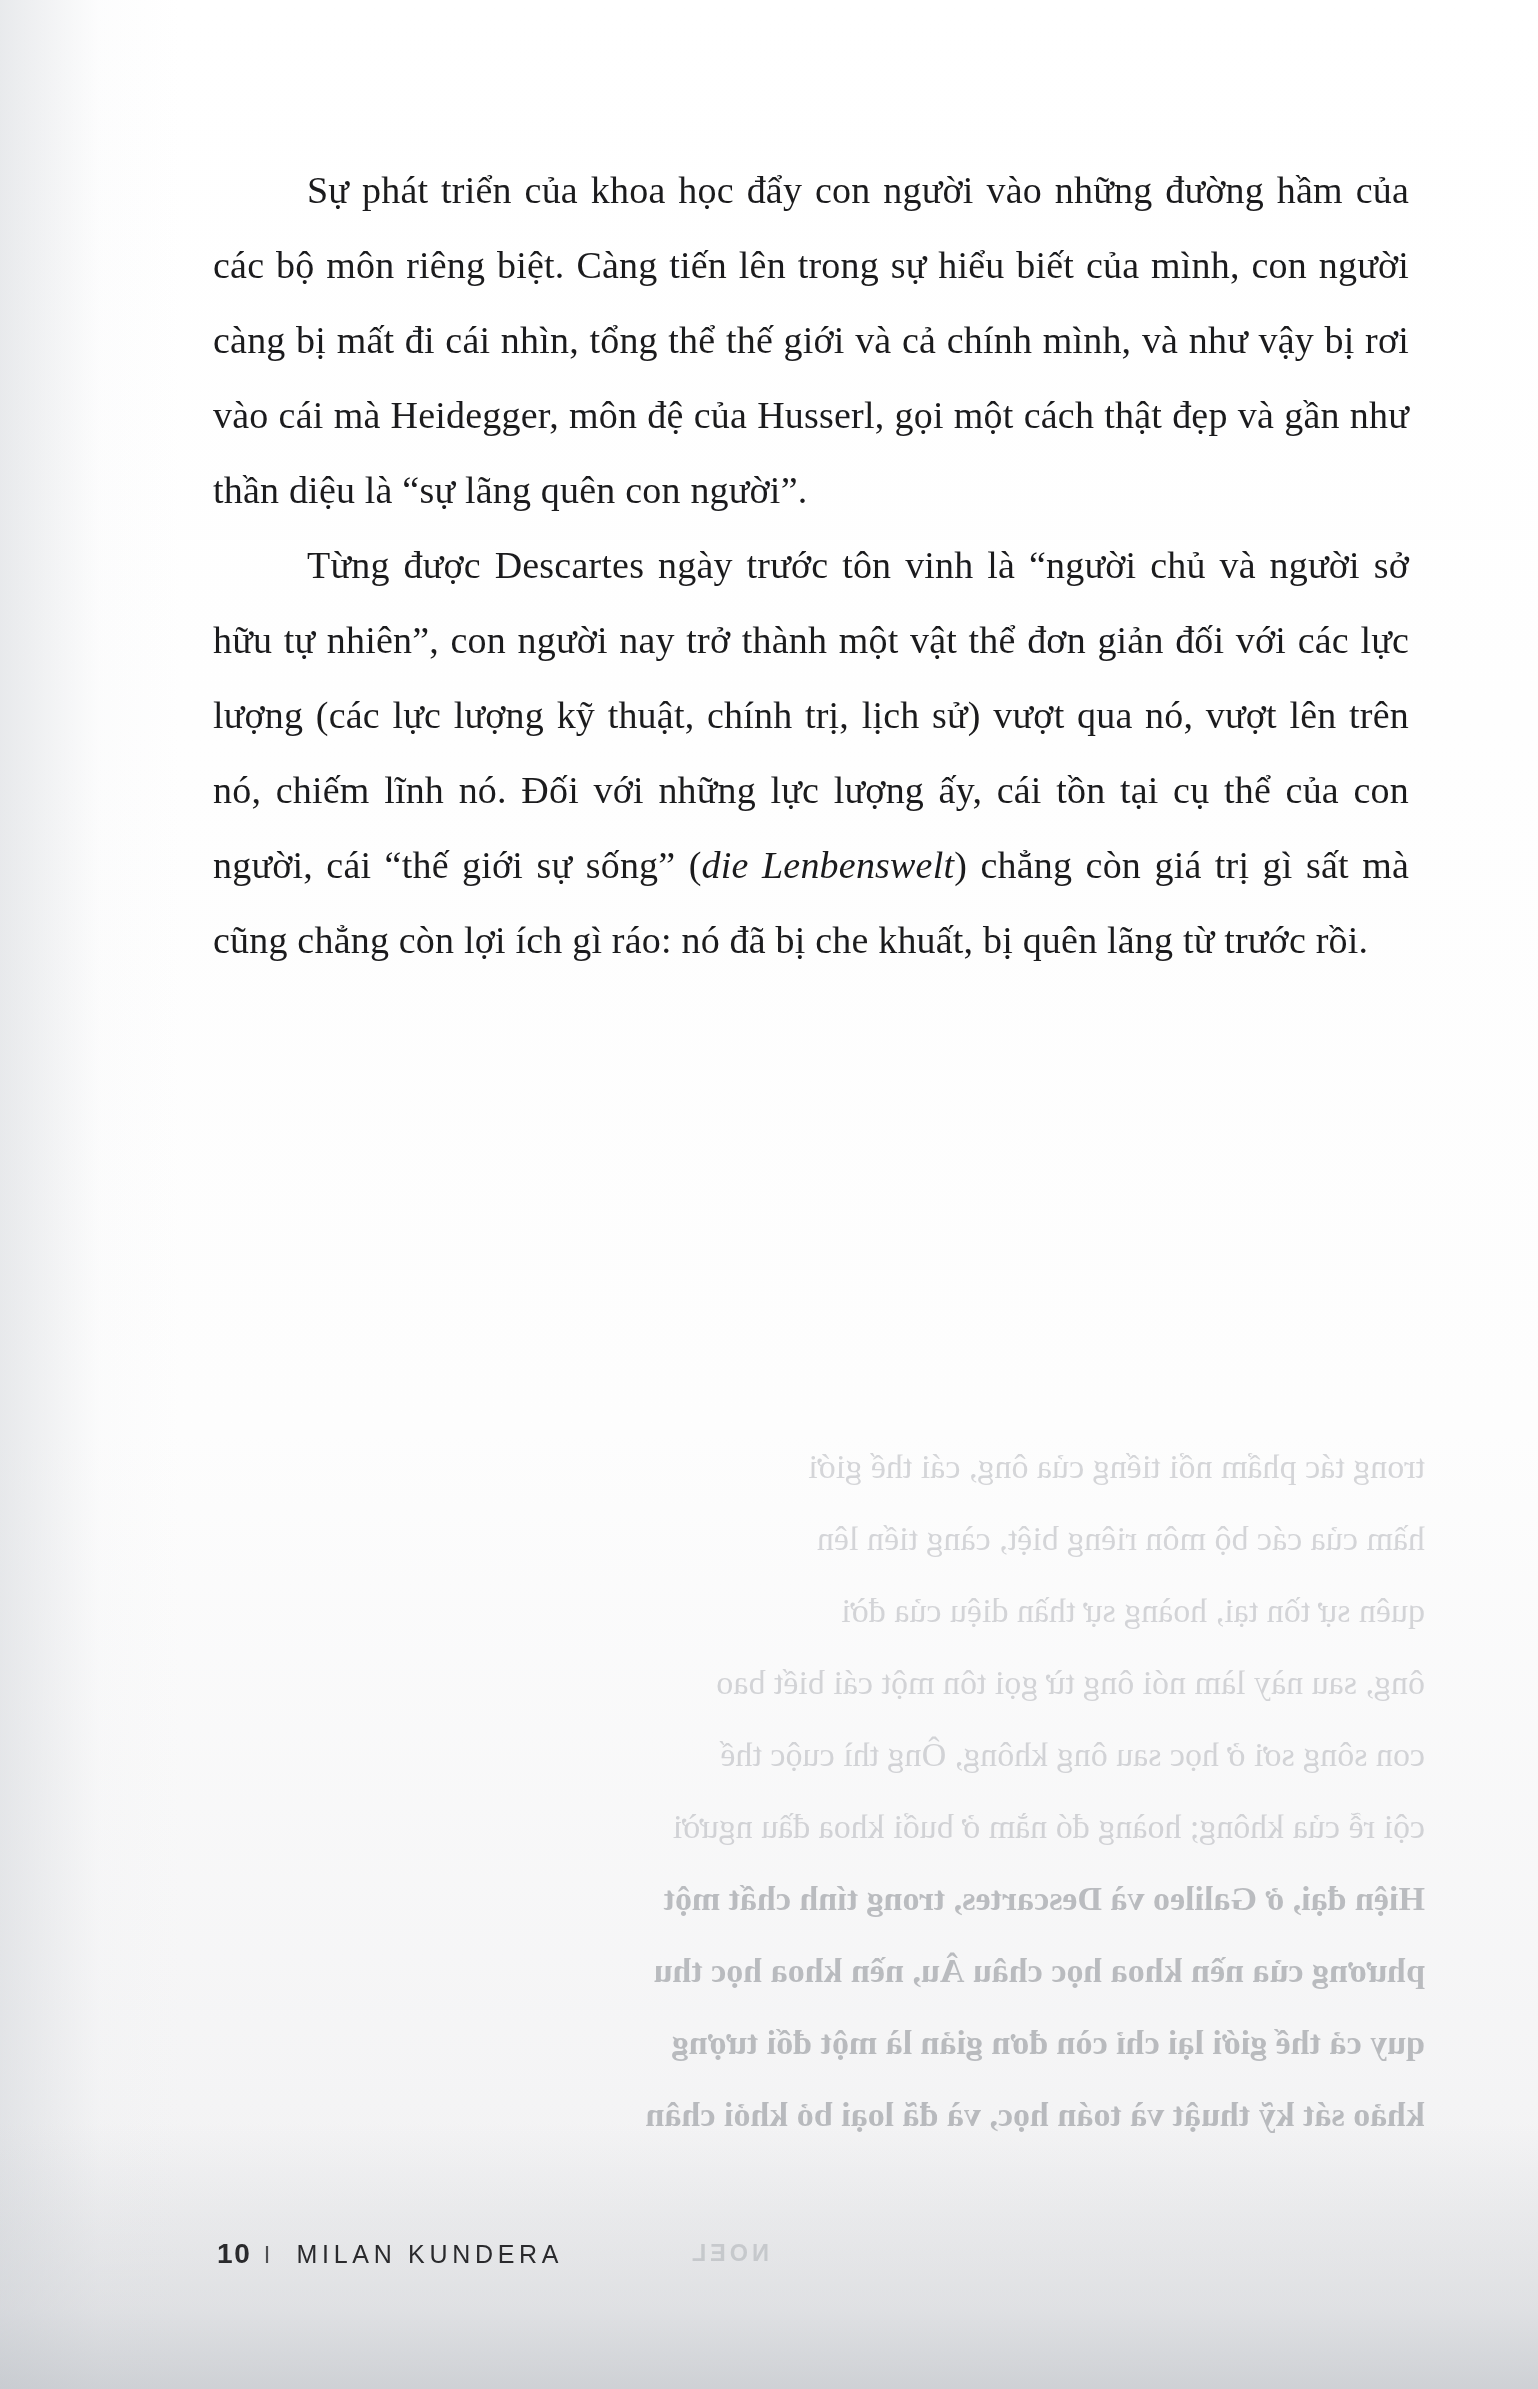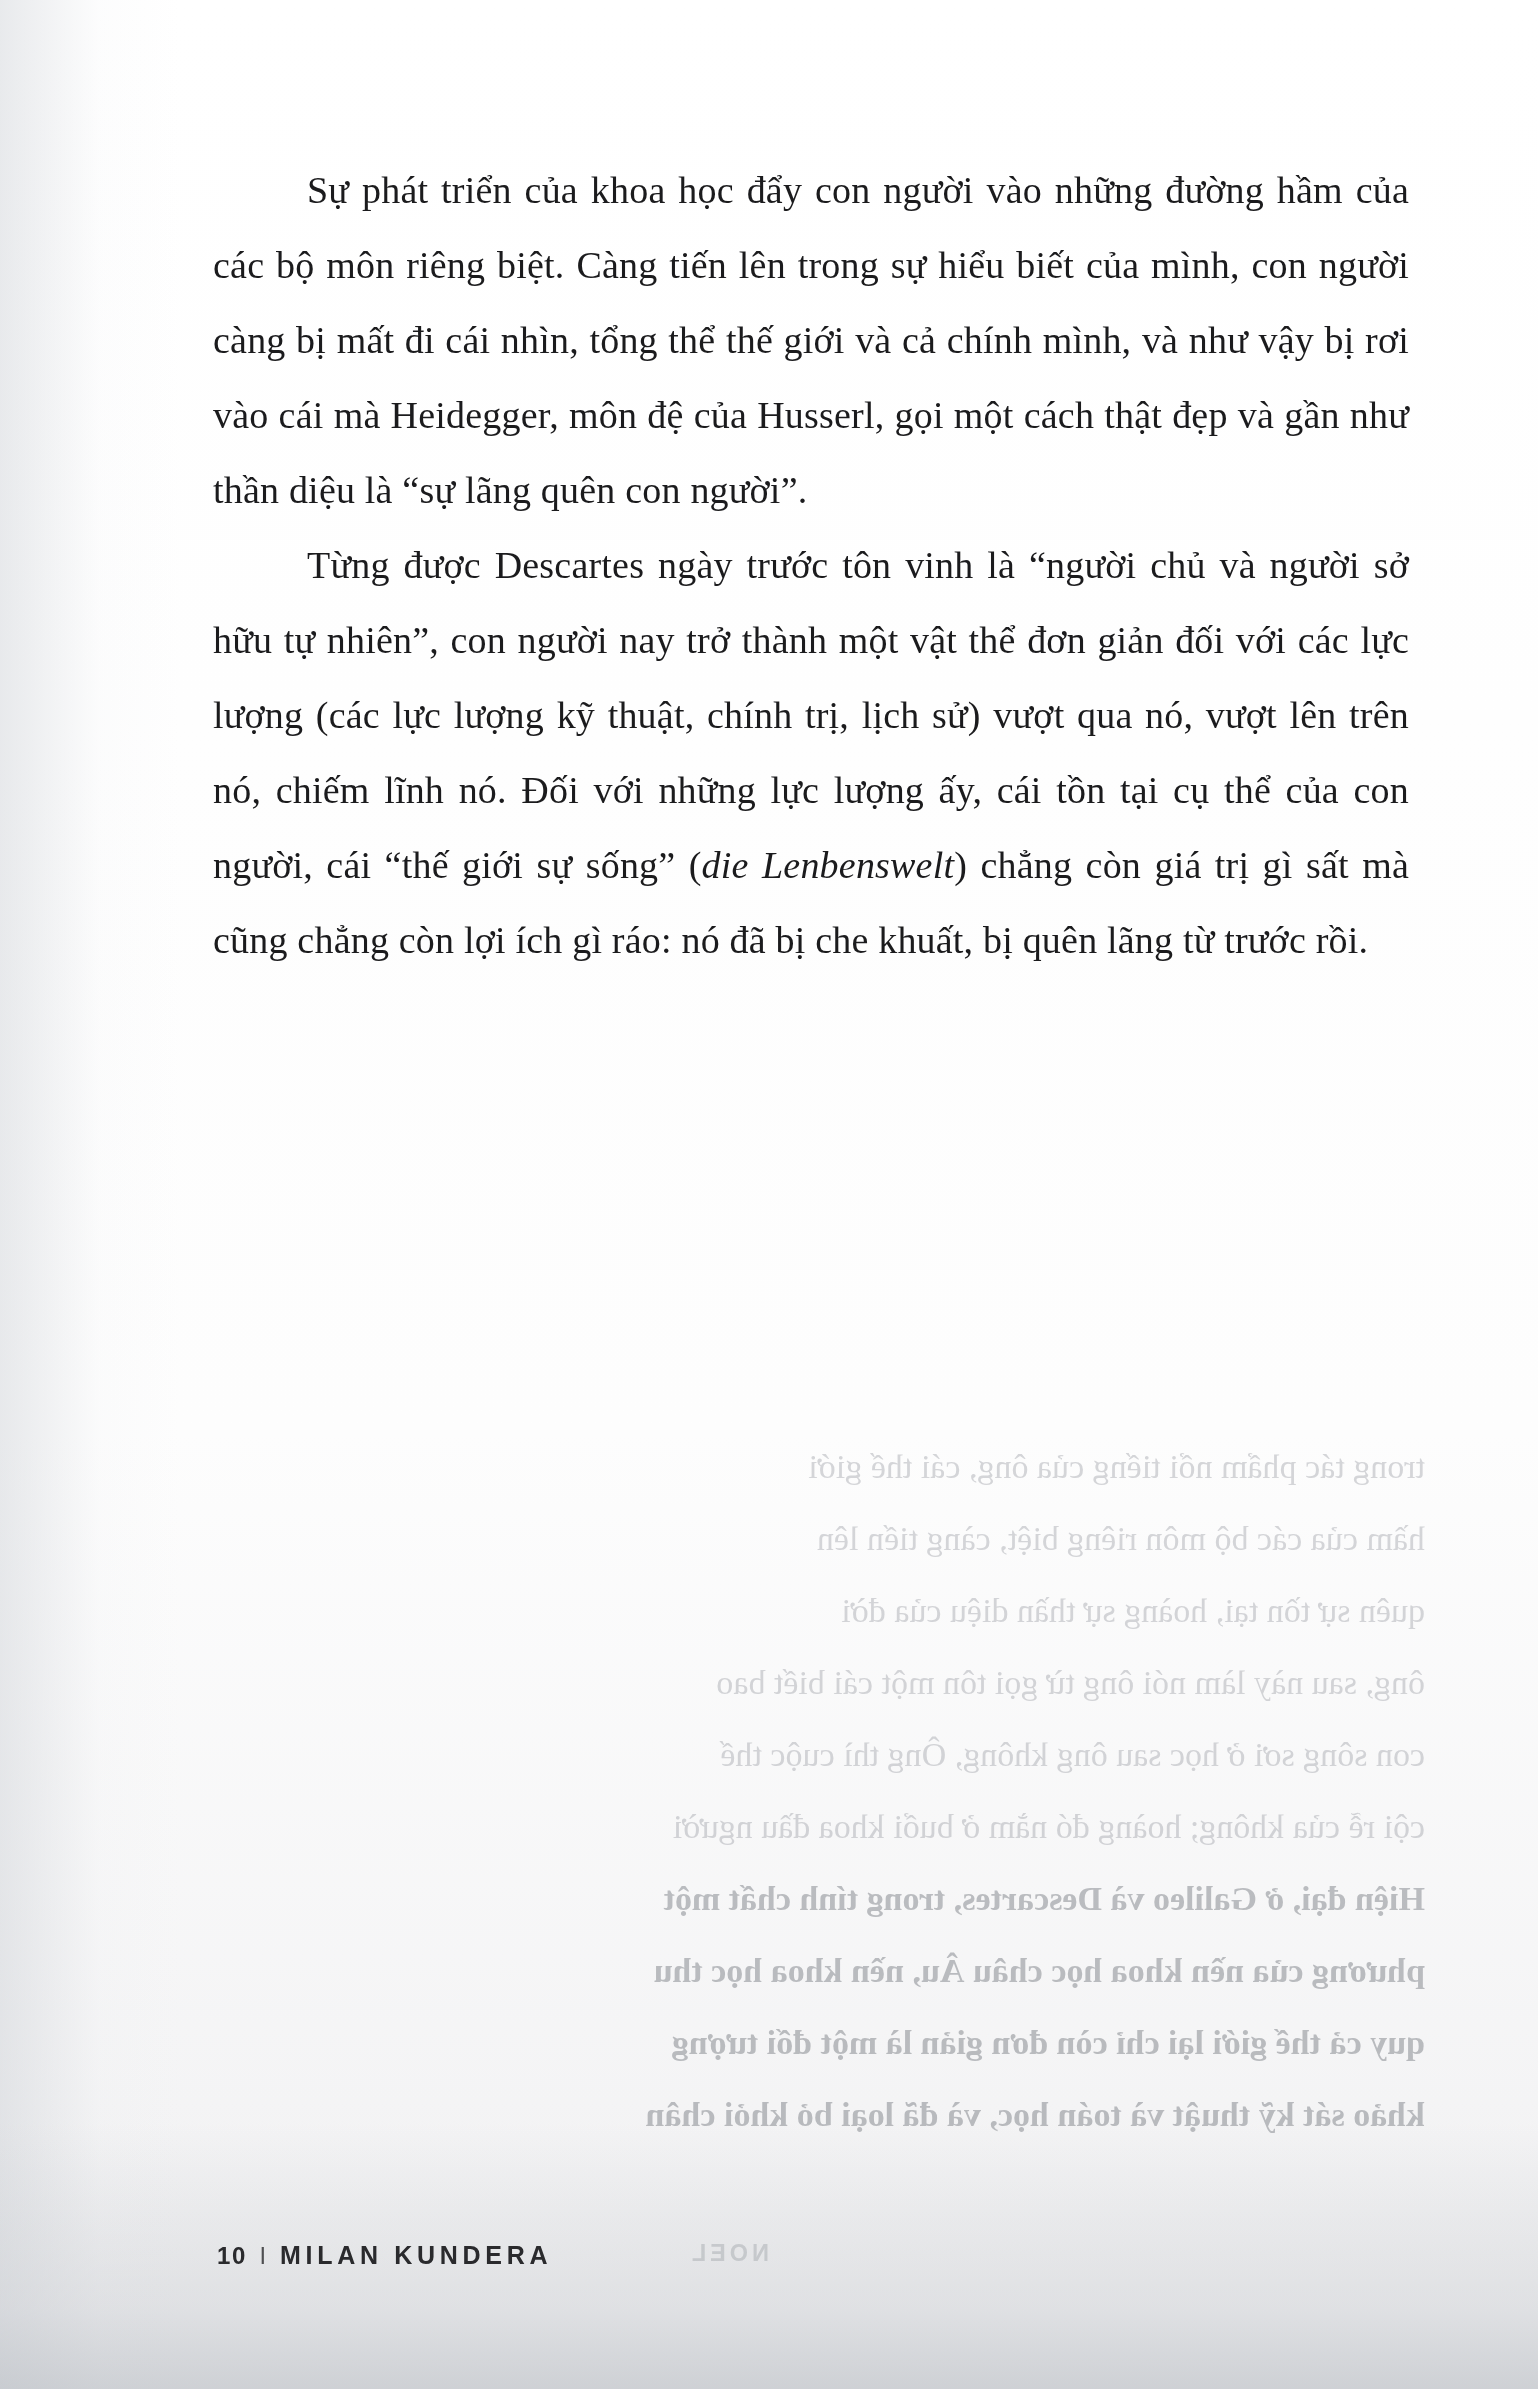--- a/index.html
+++ b/index.html
@@ -91,34 +91,35 @@
     position: absolute;
     left: 217px;
     bottom: 119px;
     display: flex;
     align-items: baseline;
     gap: 12.5px;
     font-family: "Liberation Sans", sans-serif;
     color: #2a2a2d;
   }
   .footer .pageno {
-    font-size: 24px;
+    font-size: 28px;
     font-weight: 700;
     letter-spacing: 1.6px;
   }
   .footer .sep {
     font-size: 23.5px;
     font-weight: 400;
     letter-spacing: 1.6px;
     opacity: 0.8;
   }
   .footer .author {
     font-size: 25px;
-    font-weight: 700;
+    font-weight: 400;
     letter-spacing: 4.7px;
+    margin-left: 12px;
   }
   
   .footer-showthrough {
     position: absolute;
     left: 688px;
     bottom: 122px;
     font-family: "Liberation Sans", sans-serif;
     font-size: 23.5px;
     font-weight: 700;
     letter-spacing: 3.9px;

